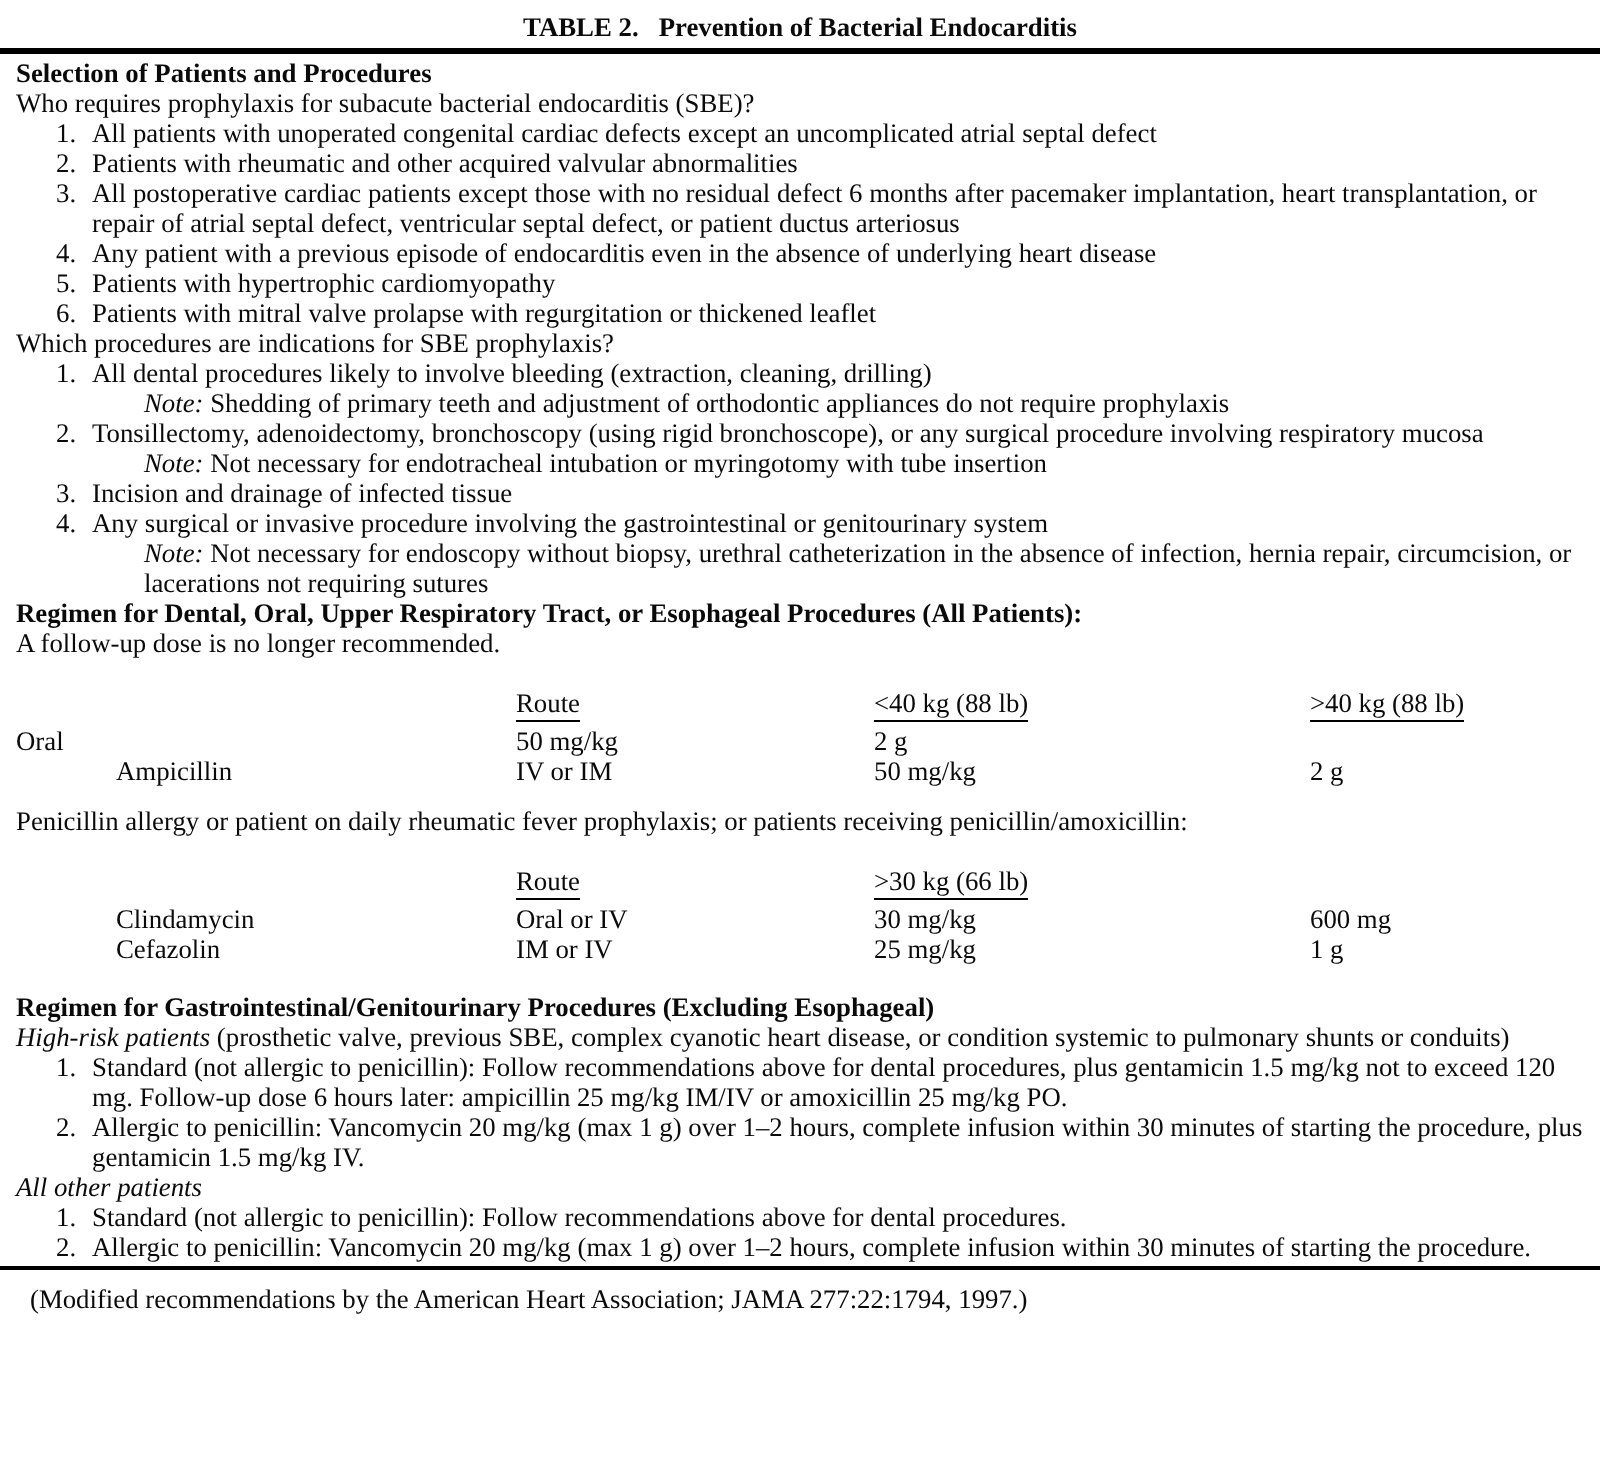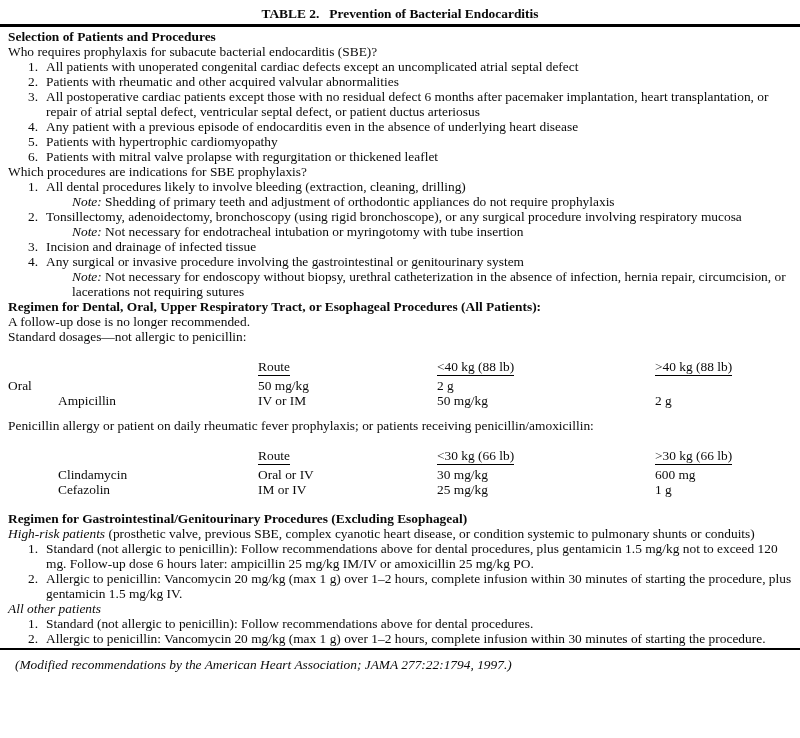--- a/index.html
+++ b/index.html
@@ -22,21 +22,21 @@
   .num { display:inline-block; width:18px; text-indent:0; }
   .note { margin-left:64px; }
   .note .lbl { font-style:italic; }
   .hang20 { padding-left:20px; text-indent:-20px; }
   .minitable { margin:15px 0 10px 0; }
   .trow { display:grid; grid-template-columns:250px 179px 218px 1fr; }
   .thead { margin-bottom:2px; }
   .c1 { padding-left:50px; }
   .colhead { display:inline-block; border-bottom:1.5px solid #000; padding-bottom:1px; }
   .gi-heading { margin-top:14px; font-weight:700; }
-  .footer { margin-top:7px; padding-left:7px;font-style:italic; }
+  .footer { margin-top:7px; padding-left:7px; }
 </style>
 </head>
 <body>
 
 <div>
 
   <div class="title-row">
     <span class="title-label">TABLE 2.</span><span class="title-text">Prevention of Bacterial Endocarditis</span>
   </div>
   <div class="rule"></div>
@@ -59,21 +59,20 @@
   <div class="li"><span class="num">2.</span><span>Tonsillectomy, adenoidectomy, bronchoscopy (using rigid bronchoscope), or any surgical procedure involving respiratory mucosa</span></div>
   <div class="note"><span class="lbl">Note:</span> <span>Not necessary for endotracheal intubation or myringotomy with tube insertion</span></div>
 
   <div class="li"><span class="num">3.</span><span>Incision and drainage of infected tissue</span></div>
 
   <div class="li"><span class="num">4.</span><span>Any surgical or invasive procedure involving the gastrointestinal or genitourinary system</span></div>
   <div class="note"><span class="lbl">Note:</span> <span>Not necessary for endoscopy without biopsy, urethral catheterization in the absence of infection, hernia repair, circumcision, or lacerations not requiring sutures</span></div>
 
   <div class="bold">Regimen for Dental, Oral, Upper Respiratory Tract, or Esophageal Procedures (All Patients):</div>
   <div>A follow-up dose is no longer recommended.</div>
-  <div>Standard dosages—not allergic to penicillin:</div>
 
   <div class="minitable">
     <div class="trow thead">
       <div class="c1"></div>
       <div><span class="colhead">Route</span></div>
       <div><span class="colhead">&lt;40 kg (88 lb)</span></div>
       <div><span class="colhead">&gt;40 kg (88 lb)</span></div>
     </div>
     <div class="trow">
       <div>Oral</div>
@@ -87,21 +86,20 @@
       <div>2 g</div>
     </div>
   </div>
 
   <div>Penicillin allergy or patient on daily rheumatic fever prophylaxis; or patients receiving penicillin/amoxicillin:</div>
 
   <div class="minitable">
     <div class="trow thead">
       <div class="c1"></div>
       <div><span class="colhead">Route</span></div>
-      <div><span class="colhead">&lt;30 kg (66 lb)</span></div>
       <div><span class="colhead">&gt;30 kg (66 lb)</span></div>
     </div>
     <div class="trow">
       <div class="c1">Clindamycin</div>
       <div>Oral or IV</div>
       <div>30 mg/kg</div>
       <div>600 mg</div>
     </div>
     <div class="trow">
       <div class="c1">Cefazolin</div>

